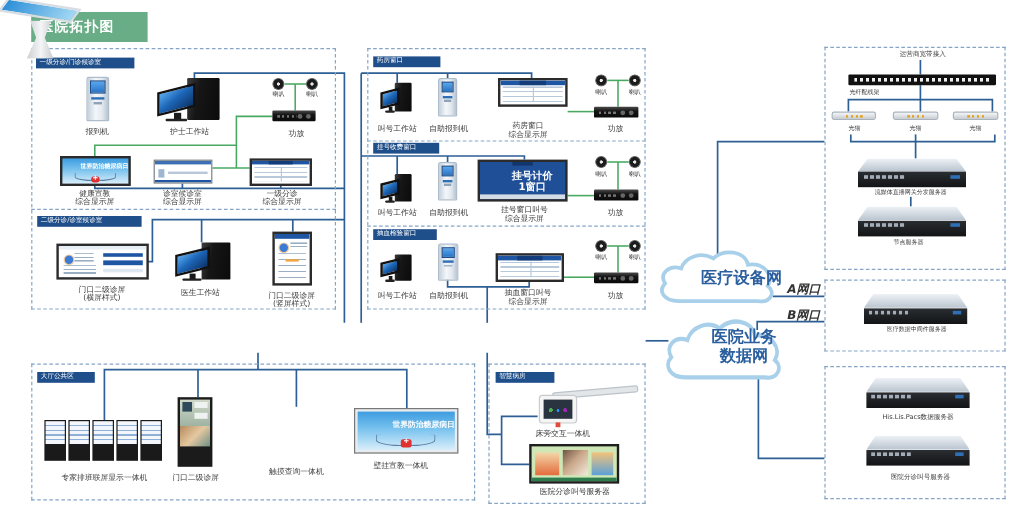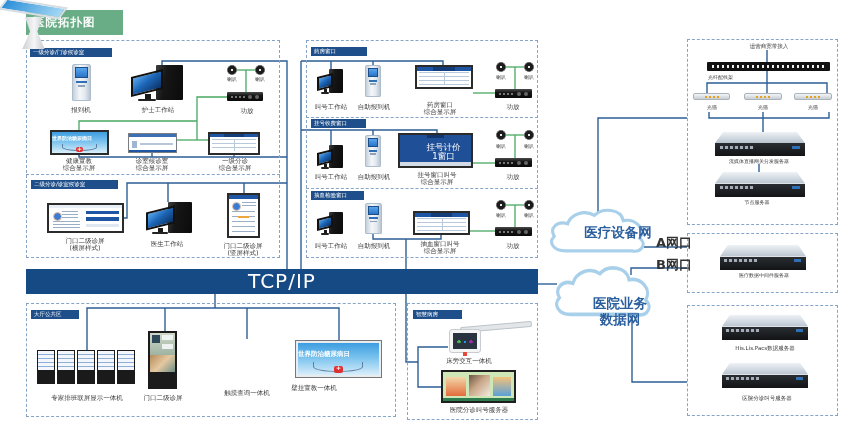--- a/index.html
+++ b/index.html
@@ -8,21 +8,21 @@
 .wires .blue polyline,.wires .blue line{fill:none;stroke:#2d5f95;stroke-width:1.4;}
 .wires .green polyline,.wires .green line{fill:none;stroke:#49a862;stroke-width:1.3;}
 .title{position:absolute;left:26px;top:10px;width:97px;height:25px;background:#68ad86;color:#fff;font-size:11.5px;font-weight:bold;line-height:25px;padding-left:7px;box-sizing:border-box;letter-spacing:1px;}
 .zone{position:absolute;border:1px dashed #86a5c6;box-sizing:border-box;}
 .hdiv{position:absolute;height:0;border-top:1px dashed #86a5c6;}
 .tag{position:absolute;height:9px;background:#1f4f8a;color:#fff;font-size:5.5px;line-height:9px;padding-left:3px;box-sizing:border-box;white-space:nowrap;overflow:hidden;}
 .lbl{position:absolute;transform:translateX(-50%);font-size:6.5px;line-height:7px;white-space:nowrap;text-align:center;color:#3b3b3b;}
 .lbl span{display:block;}
 .lbl.sm{font-size:5px;line-height:6px;}
 .lbl.left{transform:none;text-align:left;}
-.port{position:absolute;font-size:13px;font-weight:bold;color:#333;white-space:nowrap;}
+.port{position:absolute;font-size:10px;font-weight:bold;color:#333;white-space:nowrap;font-style:italic;}
 .bar{position:absolute;left:26px;top:269px;width:512px;height:25px;background:#164a84;}
 .bar-text{position:absolute;left:0;right:0;top:0;text-align:center;color:#fff;font-size:20px;line-height:25px;letter-spacing:1px;}
 .cloud{position:absolute;}
 .cloud path{fill:#fff;stroke:#a9d0ea;stroke-width:3;}
 .cloud-text{position:absolute;transform:translateX(-50%);color:#2b5f9e;font-weight:bold;font-size:13.5px;line-height:16px;text-align:center;white-space:nowrap;}
 .cloud-text span{display:block;margin-left:44px;}
 
 
 .pc{position:absolute;}
 .pc .tower{position:absolute;right:0;top:0;width:52%;height:92%;background:linear-gradient(100deg,#3d3d3d 0%,#161616 35%,#0b0b0b 100%);border-radius:1px;}
@@ -39,31 +39,31 @@
 
 .spk{position:absolute;width:10px;height:10px;border-radius:50%;background:radial-gradient(circle,#e8e8e8 0 16%,#1c1c1c 22% 55%,#5d5d5d 60% 70%,#cfcfcf 76% 100%);}
 .amp{position:absolute;height:9px;background:linear-gradient(#4a4a4a,#151515 40%,#0a0a0a);border-radius:1px;}
 .amp::before{content:"";position:absolute;left:10%;top:40%;width:45%;height:2px;background:repeating-linear-gradient(90deg,#777 0 2px,transparent 2px 4px);}
 .amp::after{content:"";position:absolute;right:10%;top:28%;width:4px;height:4px;border-radius:50%;background:#666;box-shadow:-7px 0 0 #666;}
 
 
 .scr{position:absolute;background:#2b2b2b;padding:2px;box-sizing:border-box;}
 .scr .in{position:relative;width:100%;height:100%;overflow:hidden;}
 .promo{background:linear-gradient(180deg,#3d9de0 0%,#79c2ee 45%,#d9eefa 100%);}
-.promo-text{position:absolute;left:0;right:0;top:16%;text-align:left;color:#fff;font-weight:bold;font-size:5px;white-space:nowrap;}
+.promo-text{position:absolute;left:0;right:0;top:16%;text-align:right;color:#fff;font-weight:bold;font-size:5px;white-space:nowrap;}
 .promo .cross{position:absolute;left:44%;bottom:6%;width:12%;height:22%;background:#e0302f;border-radius:2px;}
 .promo .cross::after{content:"+";position:absolute;left:0;right:0;top:-2px;text-align:center;color:#fff;font-size:6px;font-weight:bold;}
 .promo .steth{position:absolute;left:18%;bottom:8%;width:60%;height:30%;border:1px solid #5b7fa3;border-top:none;border-radius:0 0 50% 50%;}
 .list{background:#fff;}
 .list .hd{position:absolute;left:0;right:0;top:0;height:18%;background:#1f56a3;}
 .list .hd2{position:absolute;left:30%;width:40%;top:0;height:18%;background:#123d7a;}
 .list .rows{position:absolute;left:4%;right:4%;top:26%;bottom:8%;background:repeating-linear-gradient(180deg,#b9c9dc 0 1px,transparent 1px 4px);}
 .list .col{position:absolute;top:26%;bottom:8%;left:50%;width:1px;background:#b9c9dc;}
 .big{background:#1f4f96;}
-.big-text{position:absolute;left:0;right:0;text-align:center;color:#fff;font-weight:normal;font-size:8.5px;line-height:10px;margin-left:16px;}
+.big-text{position:absolute;left:0;right:0;text-align:center;color:#fff;font-weight:bold;font-size:8.5px;line-height:10px;margin-left:16px;}
 .big .foot{position:absolute;left:0;right:0;bottom:0;height:12%;background:#d3dbe6;}
 
 
 .door .av{position:absolute;width:7px;height:7px;border-radius:50%;background:#3a7bd5;border:1px solid #f0c89a;}
 .door .blk{position:absolute;background:#1f56a3;}
 .door .txt{position:absolute;background:repeating-linear-gradient(180deg,#9aaec4 0 1px,transparent 1px 3px);}
 
 
 .tall{position:absolute;width:18px;height:34px;background:#1a1a1a;padding:1px;box-sizing:border-box;}
 .tall .up{height:58%;background:repeating-linear-gradient(180deg,#f3f6fa 0 3px,#8fb0d6 3px 4px);}
@@ -365,23 +365,20 @@
       <span>抽血窗口叫号</span>
       <span>综合显示屏</span>
     </div>
 <div class="spk" style="left:496px;top:200px;"></div>
 <div class="spk" style="left:524px;top:200px;"></div>
 <div class="lbl sm" style="left:501px;top:212px;">喇叭</div>
 <div class="lbl sm" style="left:529px;top:212px;">喇叭</div>
 <div class="amp" style="left:495px;top:227px;width:37px;"></div>
 <div class="lbl" style="left:513px;top:243px;">功放</div>
 
-<div class="bar">
-  <div class="bar-text">TCP/IP</div>
-</div>
 
 <div class="tall" style="left:37px;top:350px;">
       <div class="up"></div>
     </div>
 <div class="tall" style="left:57px;top:350px;">
       <div class="up"></div>
     </div>
 <div class="tall" style="left:77px;top:350px;">
       <div class="up"></div>
     </div>
@@ -405,21 +402,21 @@
     </div>
 <div class="lbl" style="left:247px;top:390px;">触摸查询一体机</div>
 
 <div class="wall" style="left:295px;top:340px;width:87px;height:38px;">
   <div class="in promo" style="position:relative;width:100%;height:100%;overflow:hidden;">
         <div class="promo-text">世界防治糖尿病日</div>
         <div class="steth"></div>
         <div class="cross"></div>
       </div>
 </div>
-<div class="lbl" style="left:314px;top:385px;">壁挂宣教一体机</div>
+<div class="lbl" style="left:334px;top:385px;">壁挂宣教一体机</div>
 
 <div class="arm" style="left:460px;top:324px;width:70px;transform:rotate(-5deg);"></div>
 <div class="tablet" style="left:449px;top:329px;width:32px;height:24px;">
       <div class="ts"></div>
       <div class="tbase"></div>
     </div>
 <div class="lbl" style="left:469px;top:358px;">床旁交互一体机</div>
 <div class="ward-tv" style="left:441px;top:370px;width:75px;height:33px;">
       <div class="in">
         <div class="b1"></div>
@@ -433,21 +430,21 @@
 <svg class="cloud" style="left:545px;top:206px;width:103px;height:48px;" viewBox="0 0 100 46" preserveAspectRatio="none">
   <path d="M20,43 C8,43 3,35 9,29 C4,21 12,14 22,17 C25,8 38,3 48,9 C56,1 74,3 76,14 C88,12 98,22 92,31 C99,36 94,45 84,43 Z"></path>
 </svg>
 <div class="cloud-text" style="left:596px;top:224px;">
       <span>医疗设备网</span>
     </div>
 
 <svg class="cloud" style="left:550px;top:263px;width:104px;height:55px;" viewBox="0 0 100 46" preserveAspectRatio="none">
   <path d="M20,43 C8,43 3,35 9,29 C4,21 12,14 22,17 C25,8 38,3 48,9 C56,1 74,3 76,14 C88,12 98,22 92,31 C99,36 94,45 84,43 Z"></path>
 </svg>
-<div class="cloud-text" style="left:598px;top:295px;">
+<div class="cloud-text" style="left:598px;top:273px;">
       <span>医院业务</span>
       <span>数据网</span>
     </div>
 
 <div class="port" style="left:656px;top:234px;">A网口</div>
 <div class="port" style="left:656px;top:256px;">B网口</div>
 
 <div class="lbl sm" style="left:769px;top:43px;font-size:5.5px;">运营商宽带接入</div>
 <div class="patch" style="left:707px;top:62px;width:123px;height:9px;"></div>
 <div class="lbl sm left" style="left:708px;top:74px;">光纤配线架</div>

